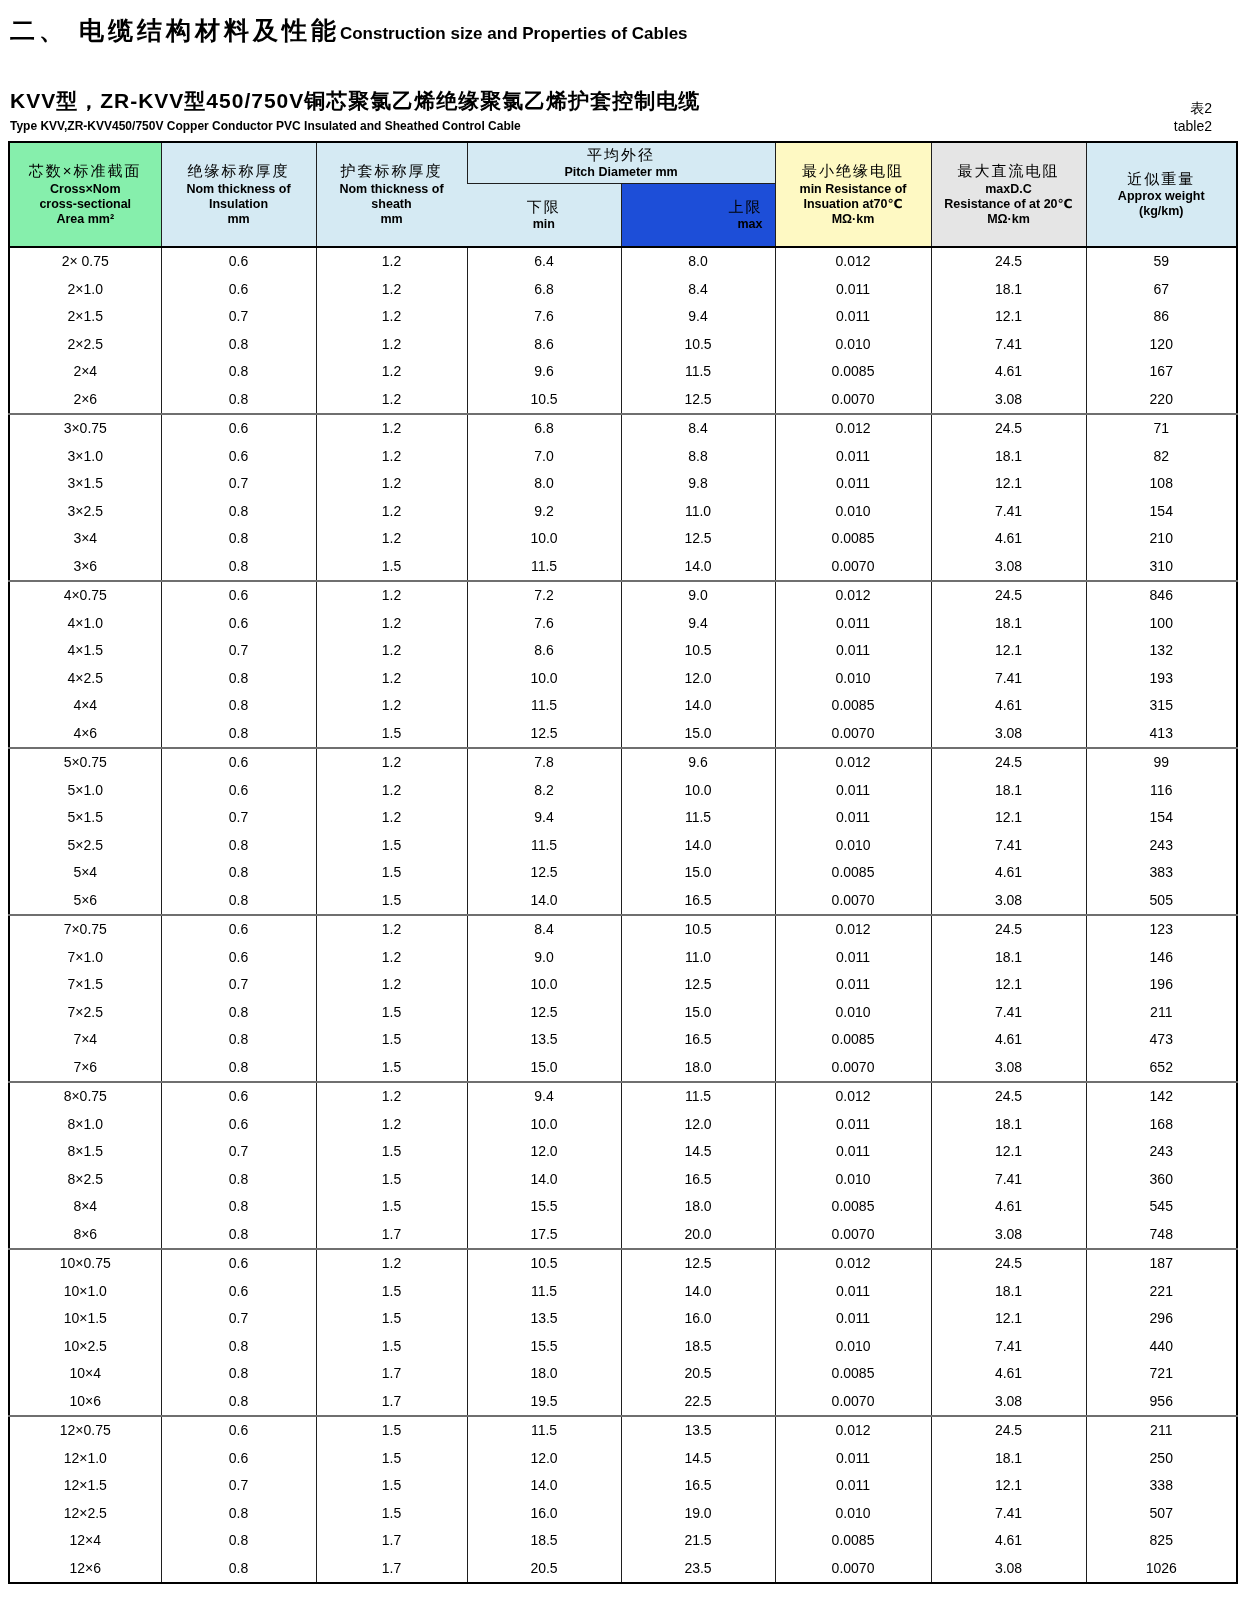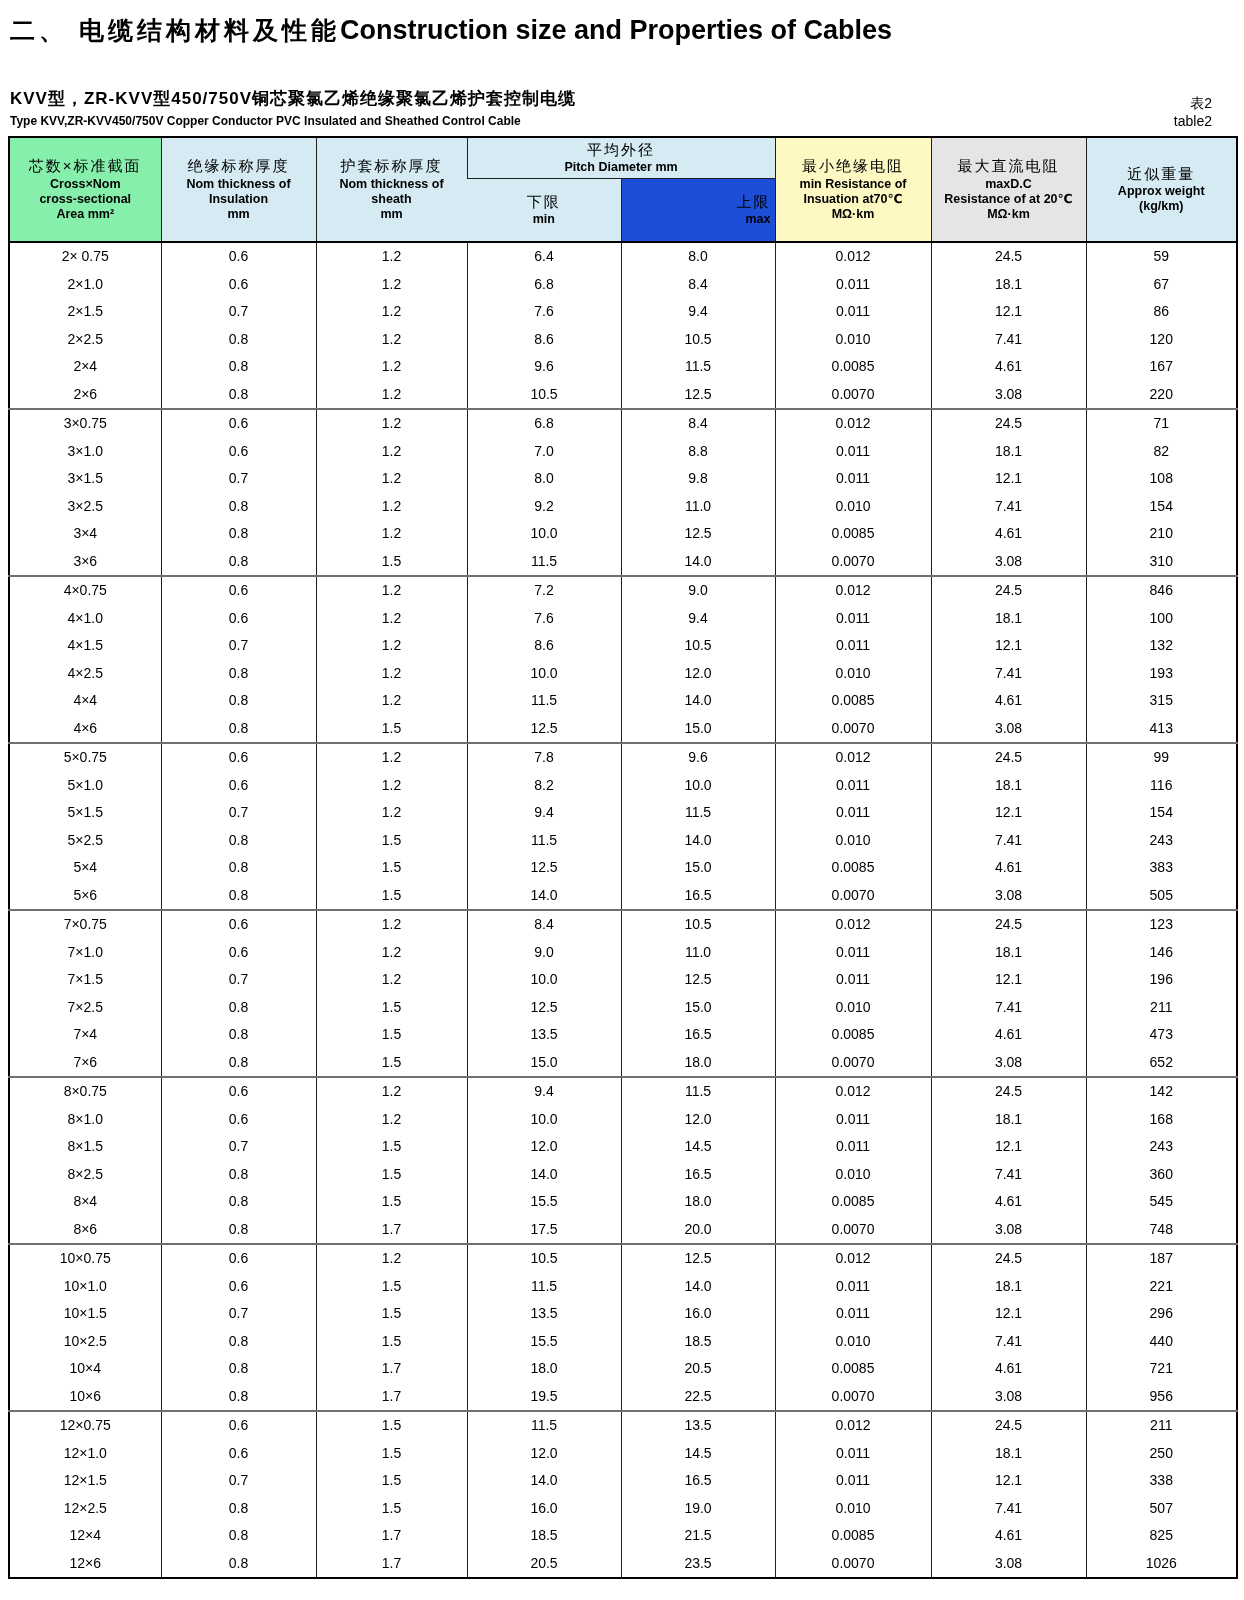--- a/index.html
+++ b/index.html
@@ -6,43 +6,43 @@
   body{
     width:1244px;height:1600px;background:#ffffff;color:#000;
     font-family:"Liberation Sans","DejaVu Sans",sans-serif;
     -webkit-font-smoothing:antialiased;
   }
   .page{position:relative;padding:10px 8px 0 8px;box-sizing:border-box;}
 
   
   .main-title{margin:0 0 0 2px;white-space:nowrap;}
   .main-title .zh{font-size:25px;font-weight:bold;letter-spacing:4px;text-align:right;}
-  .main-title .en{font-size:27px;font-weight:bold;letter-spacing:0;}
+  .main-title .en{font-size:17px;font-weight:bold;letter-spacing:0;}
   .subtitle-wrap{position:relative;margin-top:40px;}
-  .subtitle-zh{font-size:17px;font-weight:bold;letter-spacing:1px;margin:0 0 4px 2px;}
+  .subtitle-zh{font-size:21px;font-weight:bold;letter-spacing:1px;margin:0 0 4px 2px;}
   .subtitle-en{font-size:12px;font-weight:bold;margin:0 0 6px 2px;}
   .table-label{
     position:absolute;right:24px;bottom:-2px;text-align:right;
     font-size:14px;line-height:1.25;font-weight:normal;
   }
 
   
   table.spec{
     border-collapse:collapse;table-layout:fixed;
     width:1228px;margin-top:8px;
     border:2px solid #000;
   }
   col.c1{width:152px}col.c2{width:155px}col.c3{width:151px}col.c4{width:154px}
   col.c5{width:154px}col.c6{width:156px}col.c7{width:155px}col.c8{width:151px}
 
   thead th{
     background:#d5eaf3;
     border-left:1px solid #1f1f1f;
     vertical-align:middle;text-align:center;
-    padding:2px 4px;
+    padding:2px 12px;
     margin-left:32px;
   }
   thead th:first-child{border-left:none;}
   thead{border-bottom:2px solid #000;}
   thead tr.sub th{border-top:1px solid #1f1f1f;}
   .hz{font-size:15px;font-weight:normal;letter-spacing:2px;line-height:1.35;}
   .he{font-size:12.5px;font-weight:bold;line-height:1.22;letter-spacing:0;}
 
   tbody.group{border-top:2px solid #6f6f6f;border-radius:14px;}
   tbody.group:first-of-type{border-top:none;}

